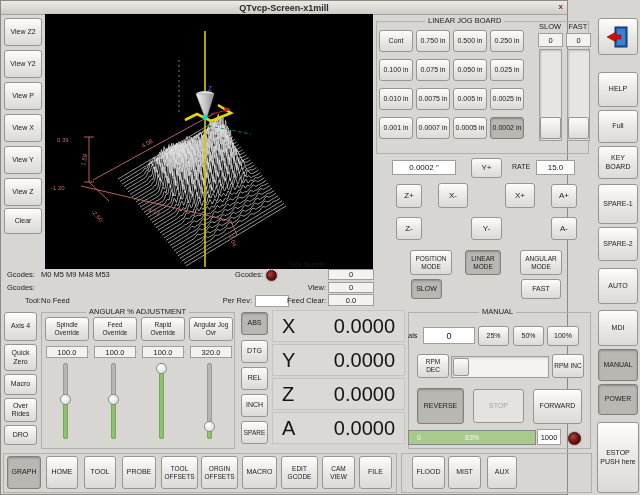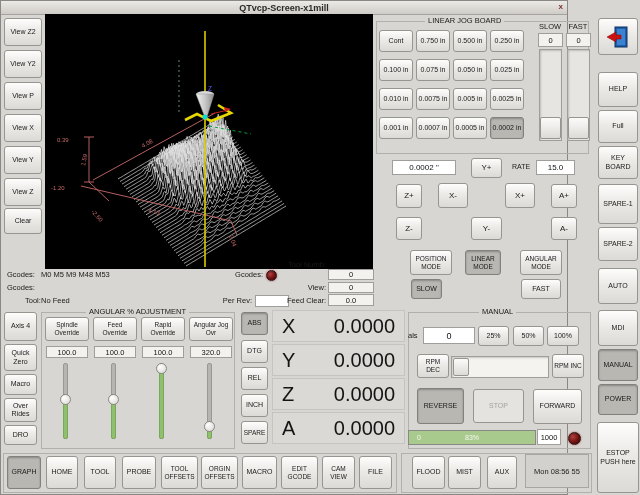--- a/index.html
+++ b/index.html
@@ -304,15 +304,14 @@
   <div class="btn two" style="left:160px;top:455px;width:37px;height:33px">TOOL OFFSETS</div>
   <div class="btn two" style="left:200px;top:455px;width:37px;height:33px">ORGIN OFFSETS</div>
   <div class="btn" style="left:241px;top:455px;width:35px;height:33px">MACRO</div>
   <div class="btn two" style="left:280px;top:455px;width:37px;height:33px">EDIT GCODE</div>
   <div class="btn two" style="left:321px;top:455px;width:33px;height:33px">CAM VIEW</div>
   <div class="btn" style="left:358px;top:455px;width:33px;height:33px">FILE</div>
 
   <div class="btn" style="left:411px;top:455px;width:33px;height:33px">FLOOD</div>
   <div class="btn" style="left:447px;top:455px;width:33px;height:33px">MIST</div>
   <div class="btn" style="left:486px;top:455px;width:30px;height:33px">AUX</div>
-  <div class="clock">Mon 08:56 55</div>
 
 </div>
 
 </body></html>

